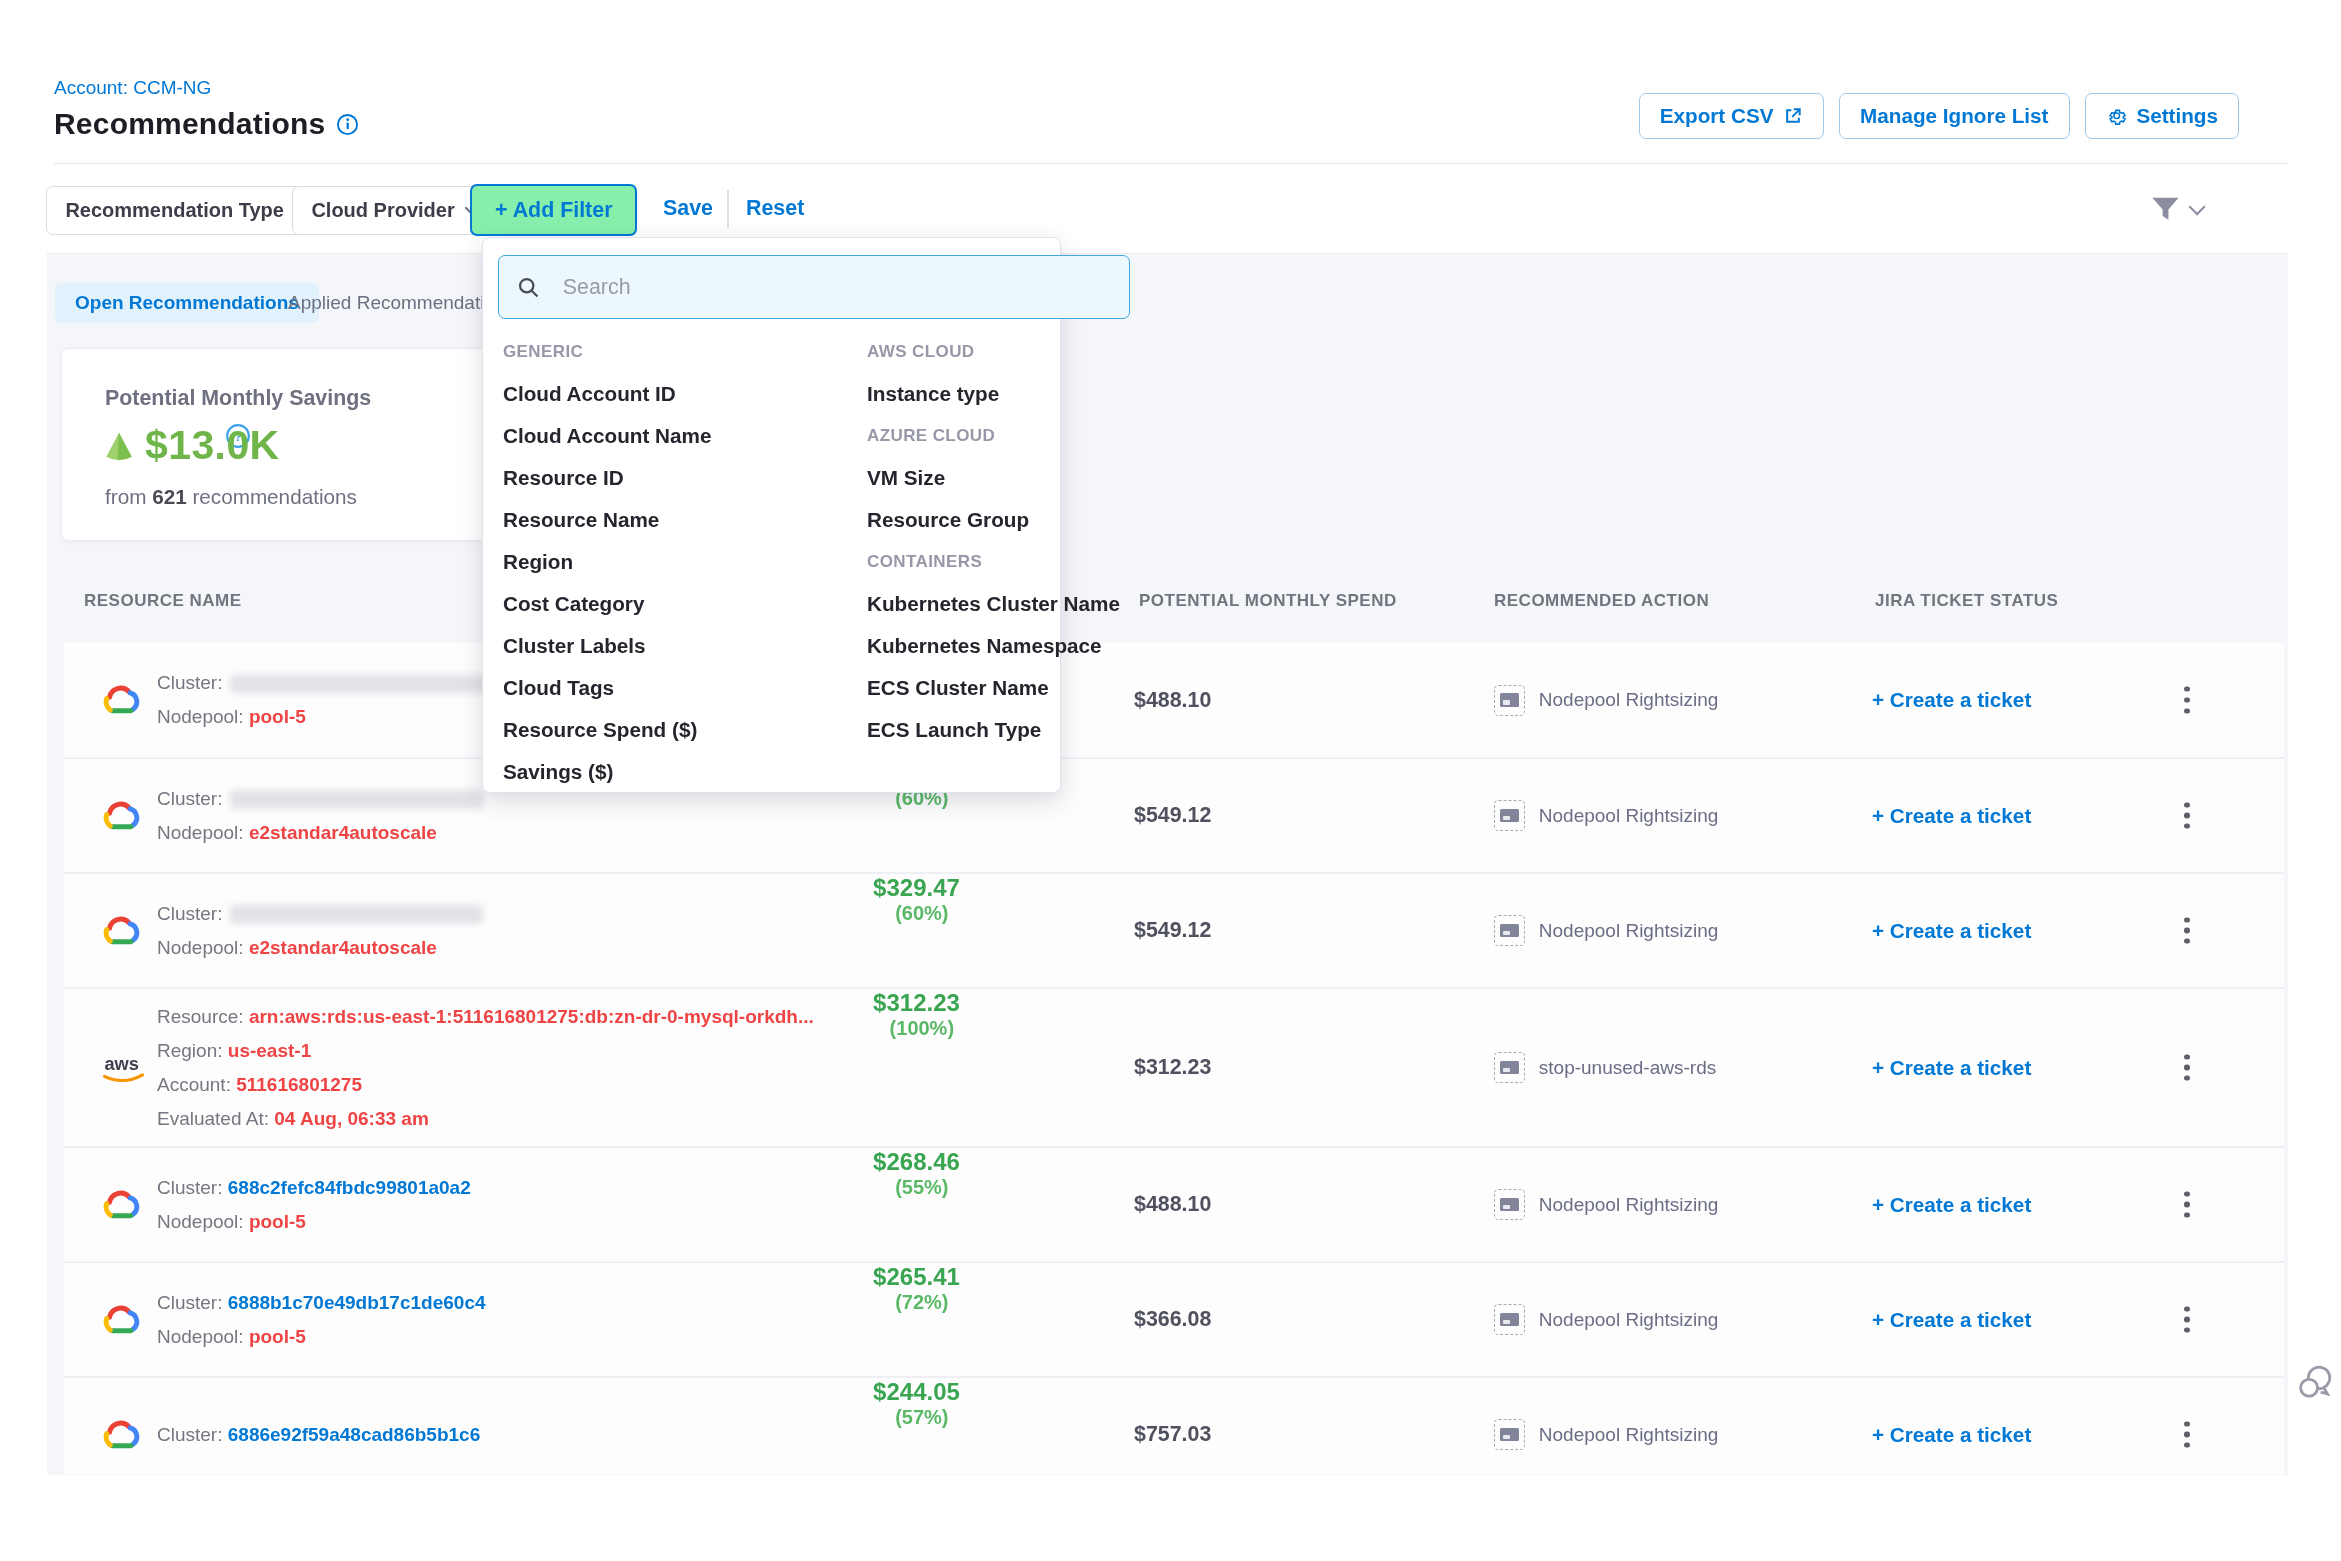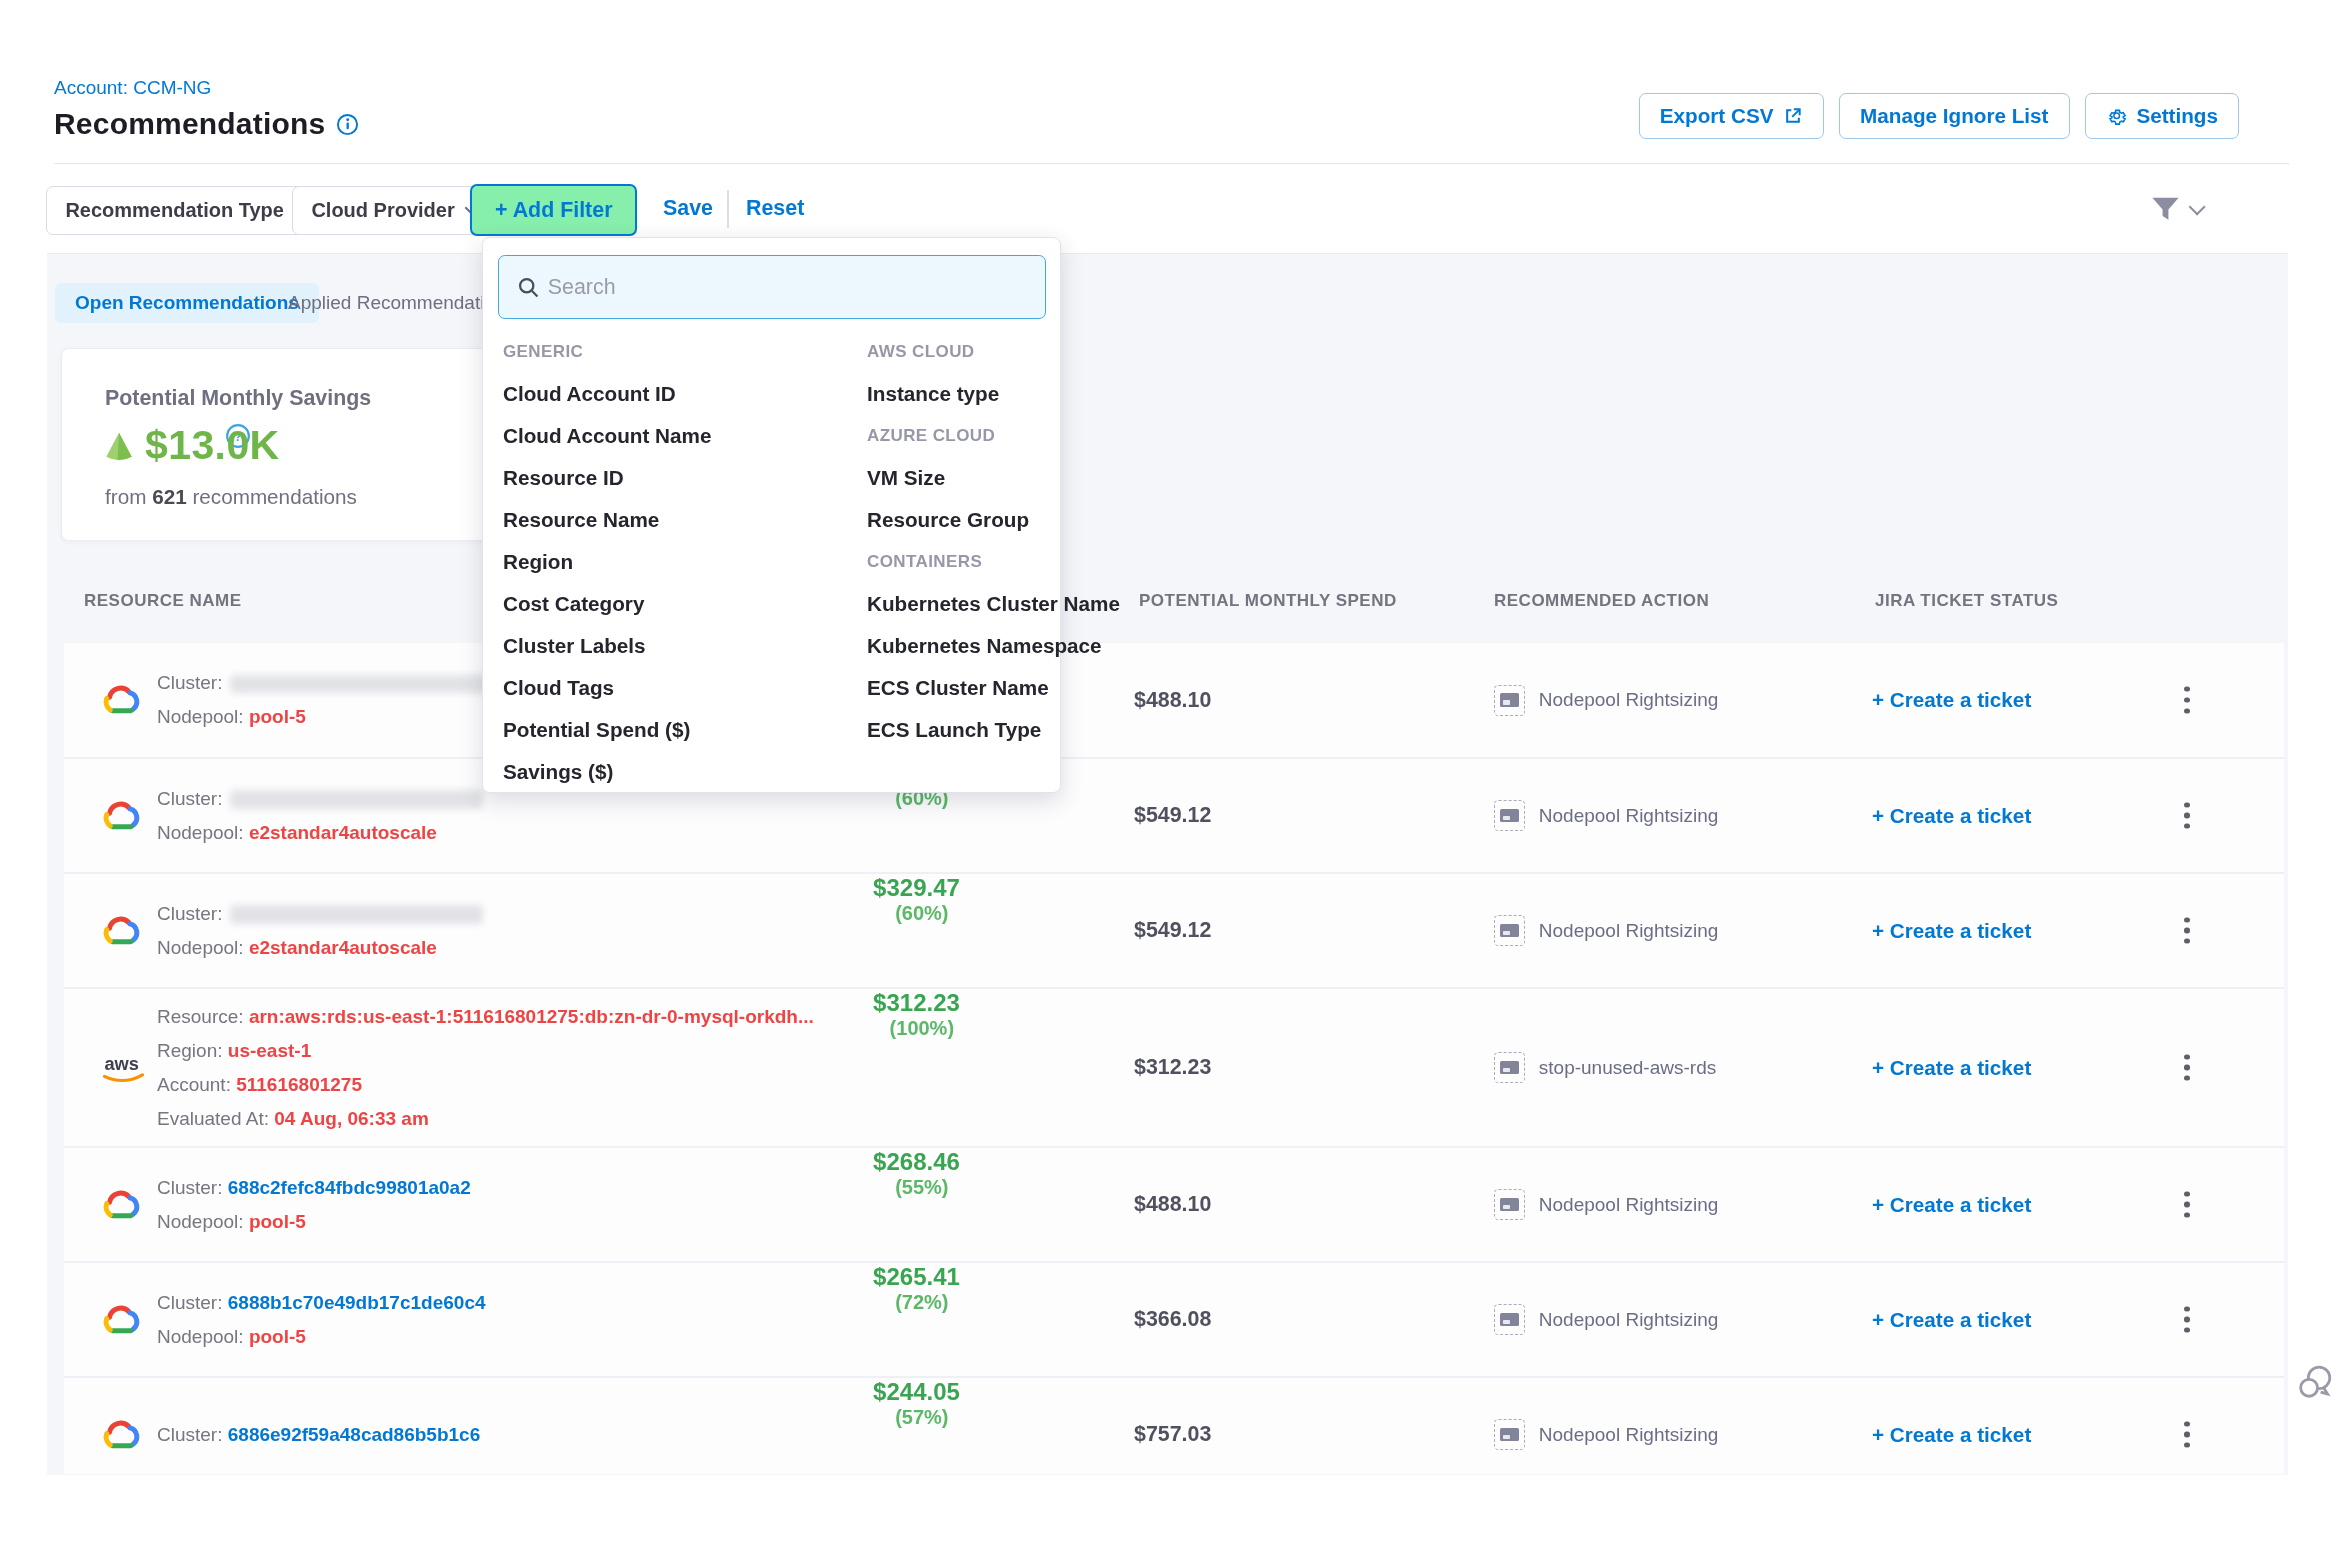--- a/index.html
+++ b/index.html
@@ -82,23 +82,23 @@
            display:flex; flex-direction:column; align-items:center; justify-content:center; gap:5.4px; cursor:pointer; }
   .kebab i { width:5.4px; height:5.4px; border-radius:50%; background:#5e5f68; }
 
   
   .filter-panel {
     left:482px; top:237px; width:579px; height:556px; background:#fff;
     border:0.8px solid #e0e2ec; border-radius:7.7px; z-index:40;
     box-shadow:0 7.7px 23px rgba(40,41,61,.16);
   }
   .fp-search {
-    position:absolute; left:15.3px; top:17px; width:548px; height:64px;
+    position:absolute; left:15.3px; top:17px; width:632px; height:64px;
     background:#edf8fe; border:1.5px solid #41a8de; border-radius:6.9px;
-    display:flex; align-items:center; padding:0 17px; gap:7px;
+    display:flex; align-items:center; padding:0 17px; gap:22px;
   }
   .fp-search input {
     border:none; outline:none; background:transparent; flex:1;
     font-size:21.4px; color:#3c3d49; font-family:"Liberation Sans","DejaVu Sans",sans-serif;
   }
   .fp-search input::placeholder { color:#9a9ba6; }
   .fp-cols { position:absolute; left:20px; top:93px; display:flex; }
   .fp-col-left { width:364px; }
   .fp-col-right { width:191px; }
   .fp-slot { height:42px; display:flex; align-items:center; white-space:nowrap; }
@@ -452,21 +452,21 @@
     <div class="fp-col-left" id="fp-left">
         <div class="fp-slot fp-section">GENERIC</div>
         <div class="fp-slot fp-item">Cloud Account ID</div>
         <div class="fp-slot fp-item">Cloud Account Name</div>
         <div class="fp-slot fp-item">Resource ID</div>
         <div class="fp-slot fp-item">Resource Name</div>
         <div class="fp-slot fp-item">Region</div>
         <div class="fp-slot fp-item">Cost Category</div>
         <div class="fp-slot fp-item">Cluster Labels</div>
         <div class="fp-slot fp-item">Cloud Tags</div>
-        <div class="fp-slot fp-item">Potential Spend ($)</div>
+        <div class="fp-slot fp-item">Resource Spend ($)</div>
         <div class="fp-slot fp-item">Savings ($)</div>
       </div>
     <div class="fp-col-right" id="fp-right">
         <div class="fp-slot fp-section">AWS CLOUD</div>
         <div class="fp-slot fp-item">Instance type</div>
         <div class="fp-slot fp-section">AZURE CLOUD</div>
         <div class="fp-slot fp-item">VM Size</div>
         <div class="fp-slot fp-item">Resource Group</div>
         <div class="fp-slot fp-section">CONTAINERS</div>
         <div class="fp-slot fp-item">Kubernetes Cluster Name</div>

